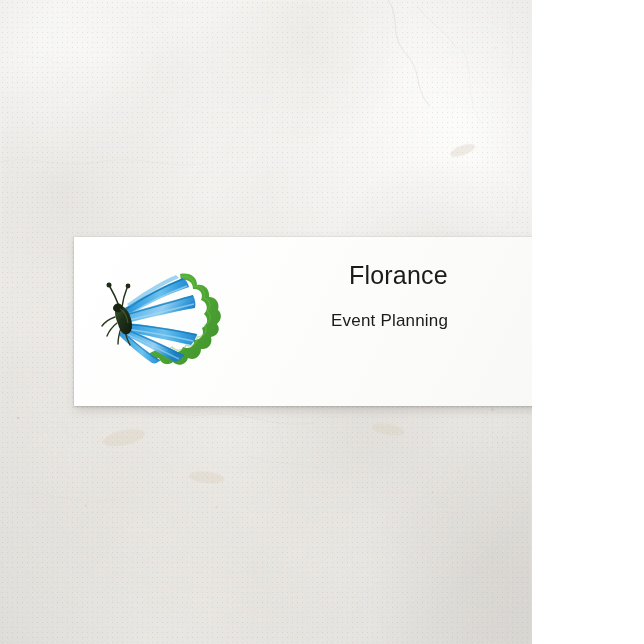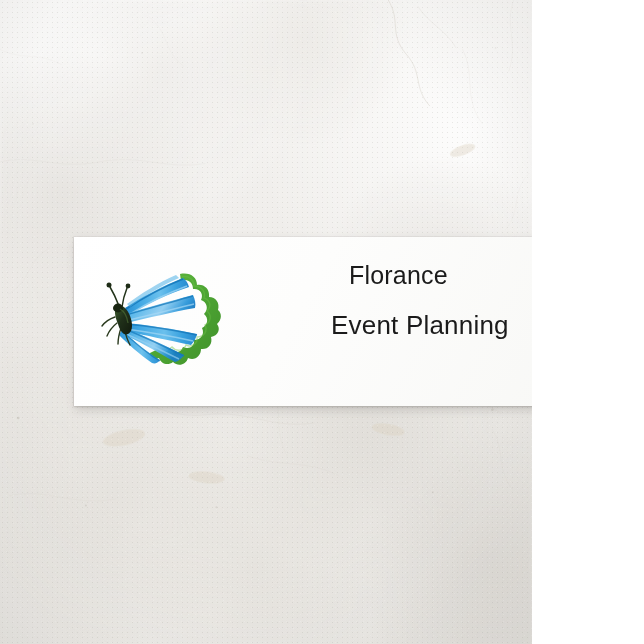--- a/index.html
+++ b/index.html
@@ -129,21 +129,21 @@
     font-size: 25px;
     line-height: 1.0;
     color: #1b1b1b;
     letter-spacing: 0.2px;
     margin: 0 0 0 20px;
     white-space: nowrap;
   }
 
   .tagline {
     font-family: "Liberation Sans", sans-serif;
-    font-size: 26px;
+    font-size: 17px;
     line-height: 1.0;
     color: #1b1b1b;
     letter-spacing: 0.2px;
     margin: 24px 0 0 2px;
     white-space: nowrap;
   }
 </style>
 </head>
 <body>
 

